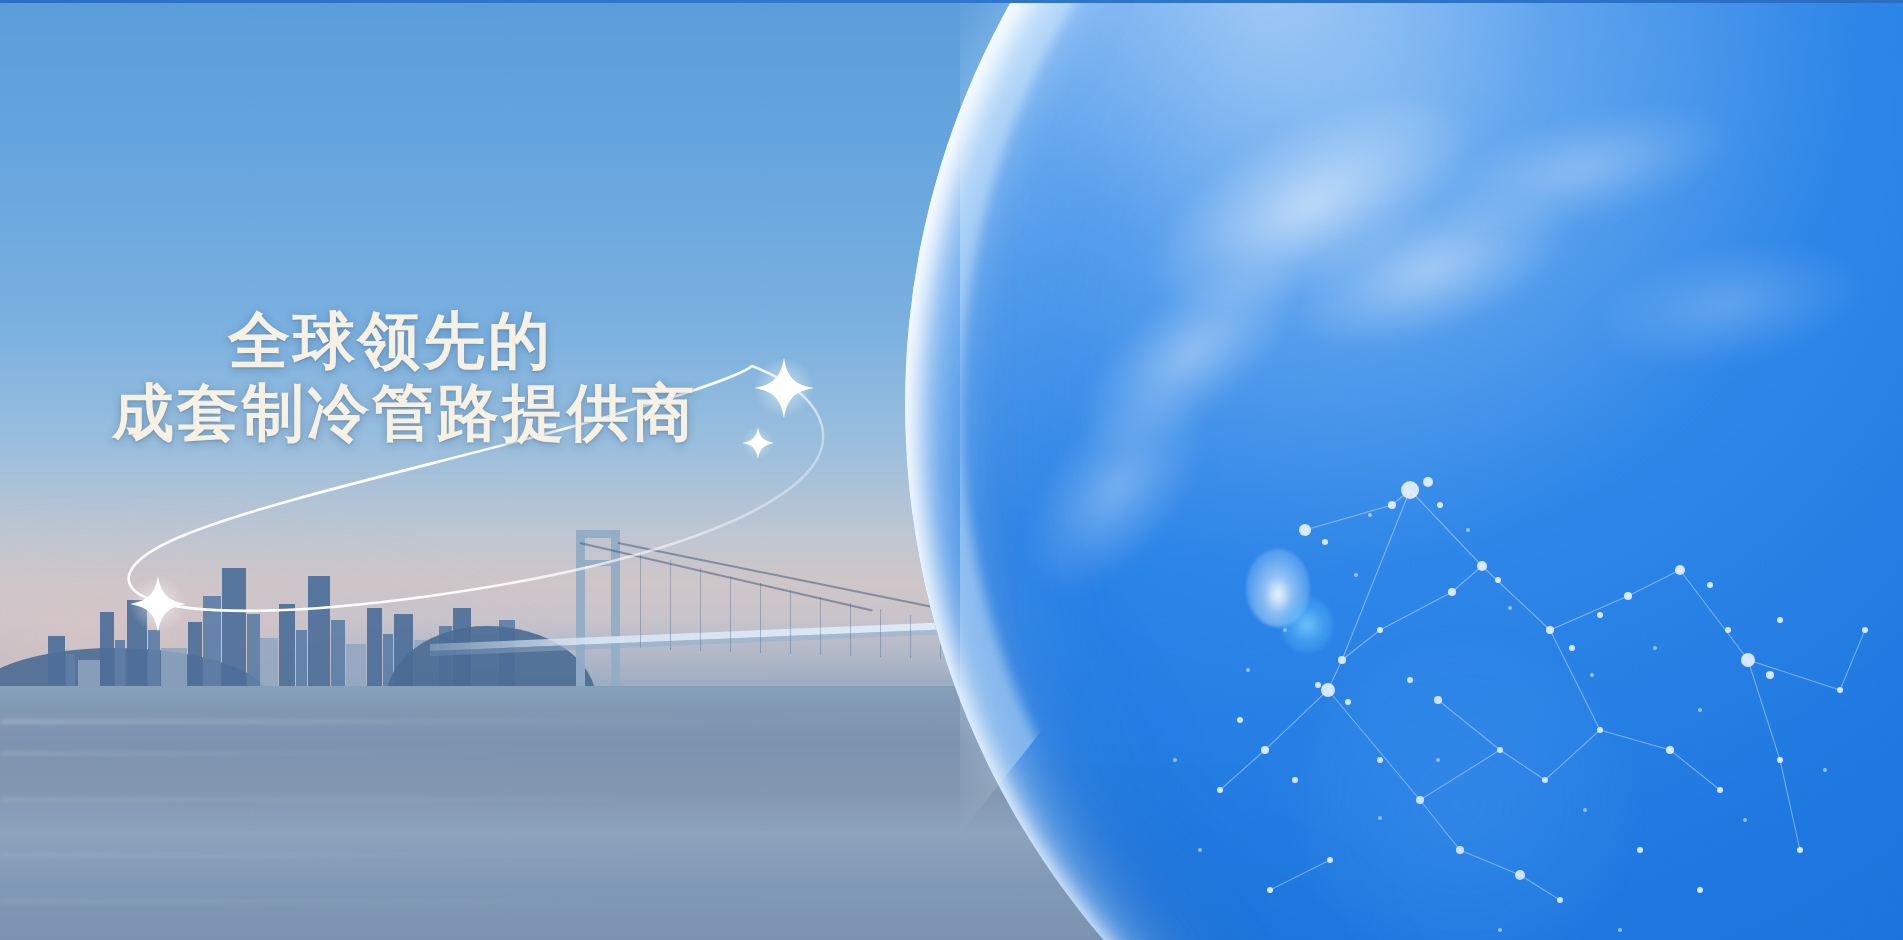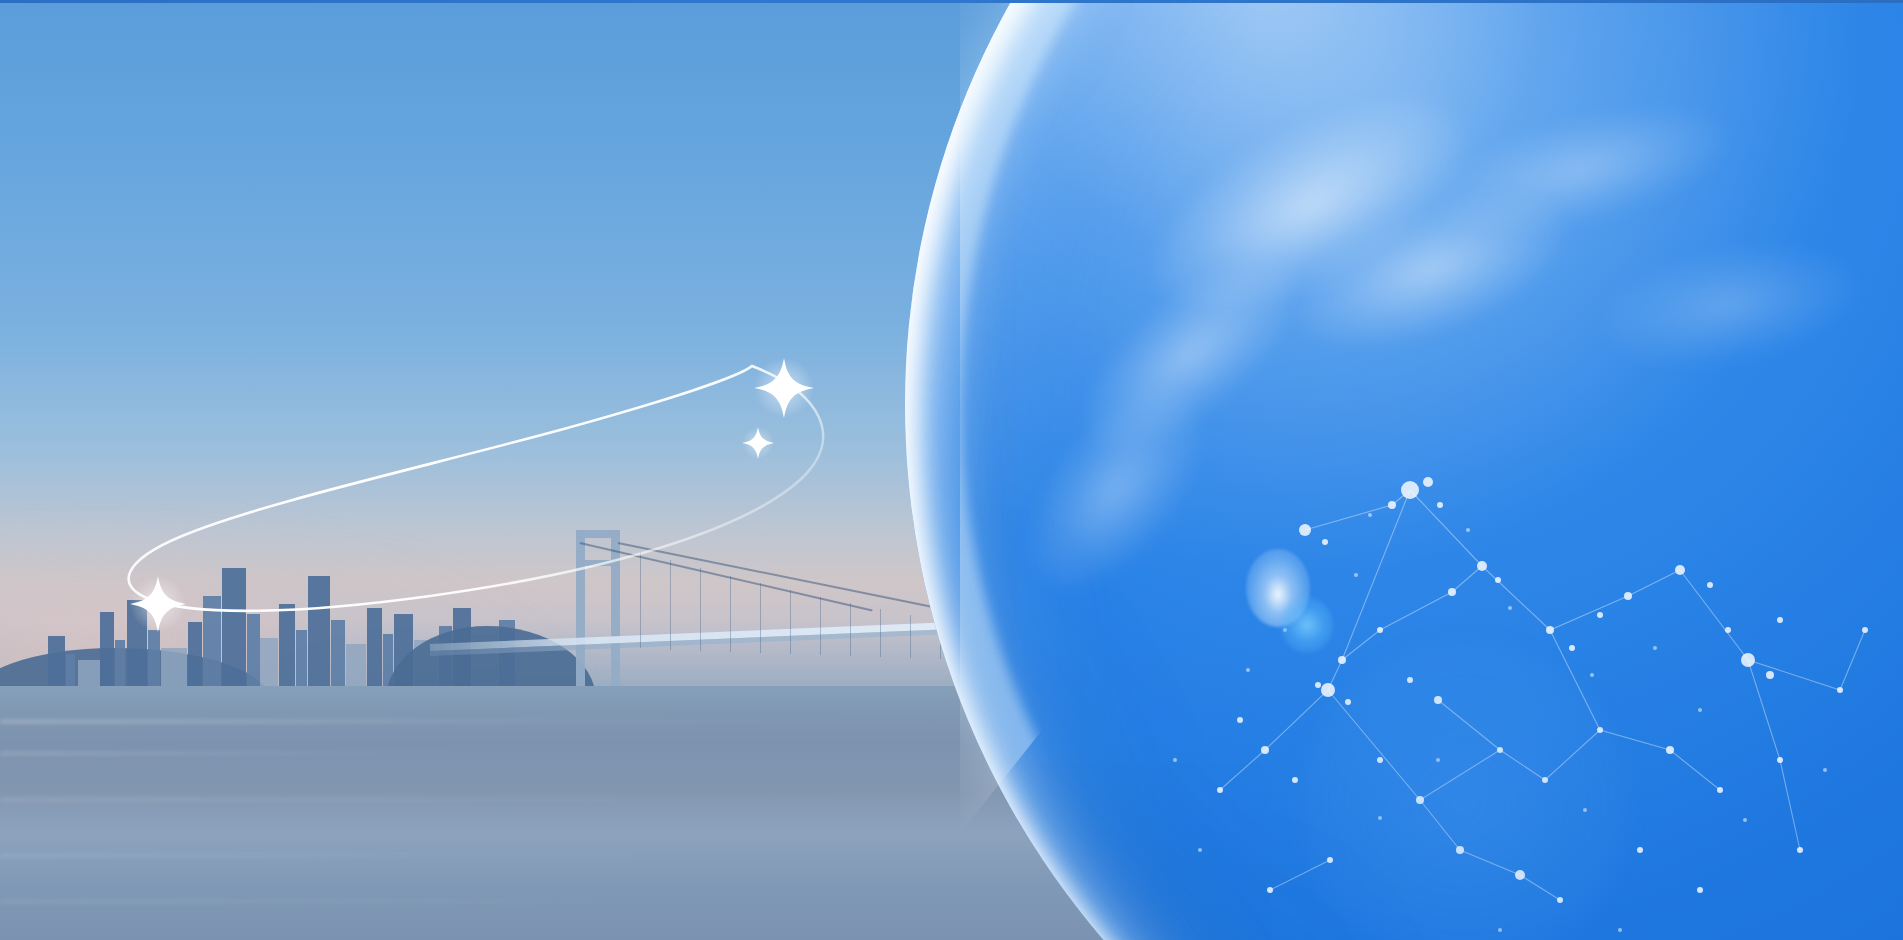--- a/index.html
+++ b/index.html
@@ -409,17 +409,19 @@
       </g>
 
       <g transform="translate(158,604)">
         <circle cx="0" cy="0" r="28" fill="url(#sparkGlow)"></circle>
         <path d="M0 -28 C 3.3 -9.4, 9.8 -3.3, 28 0 C 9.8 3.3, 3.3 9.8, 0 28 C -3.3 9.8, -9.8 3.3, -28 0 C -9.8 -3.3, -3.3 -9.8, 0 -28 Z" fill="#ffffff"></path>
       </g>
     </svg>
   </div>
 
   <div class="headline">
+    <span class="hl-line l1">全球领先的</span>
+    <span class="hl-line l2">成套制冷管路提供商</span>
   </div>
 
   <div class="top-strip"></div>
 
 </div>
 
 </body></html>

